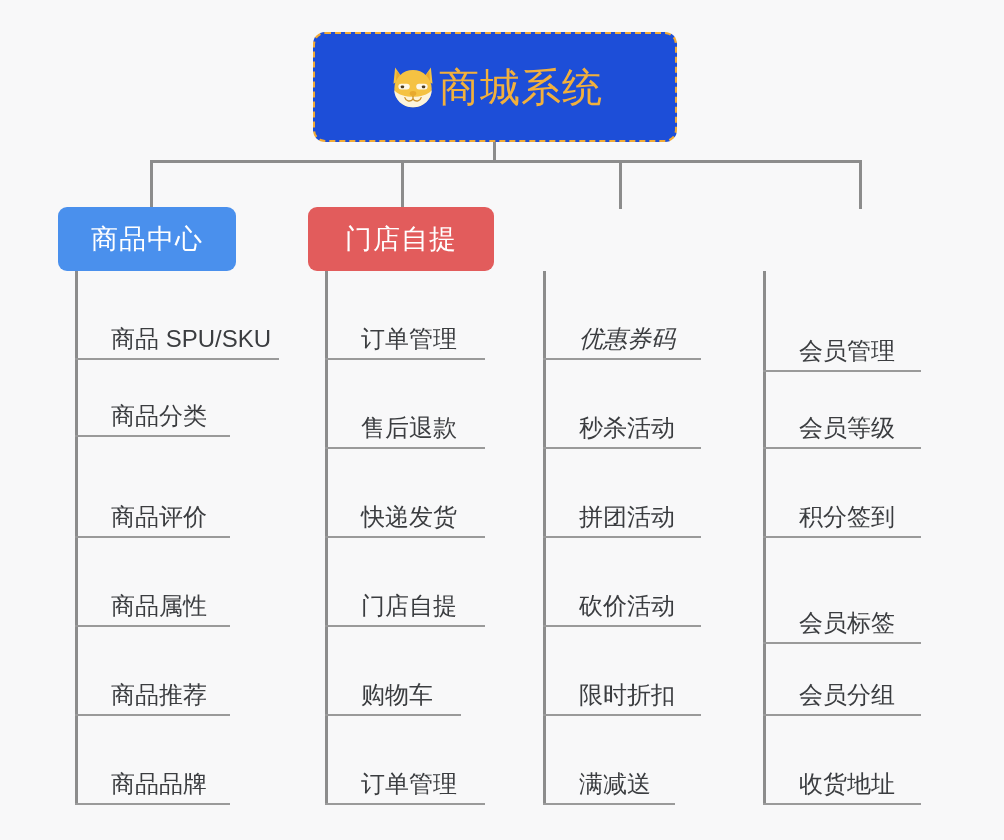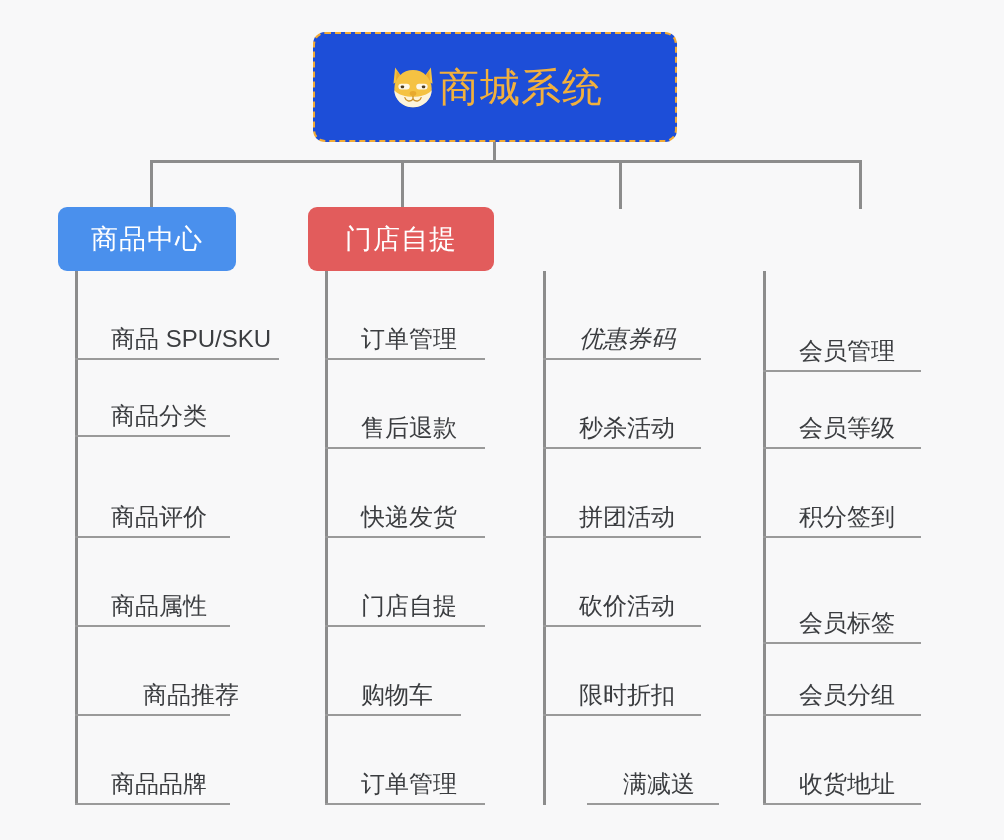--- a/index.html
+++ b/index.html
@@ -152,21 +152,21 @@
       </div>
       <div class="leaf" style="top: 77px; width: 155px;">
         <span class="leaf-label">商品分类</span>
       </div>
       <div class="leaf" style="top: 178px; width: 155px;">
         <span class="leaf-label">商品评价</span>
       </div>
       <div class="leaf" style="top: 267px; width: 155px;">
         <span class="leaf-label">商品属性</span>
       </div>
-      <div class="leaf" style="top: 356px; width: 155px; padding-left: 32px;">
+      <div class="leaf" style="top: 356px; width: 155px;">
         <span class="leaf-label">商品推荐</span>
       </div>
       <div class="leaf" style="top: 445px; width: 155px;">
         <span class="leaf-label">商品品牌</span>
       </div>
     </div>
   <div class="branch" style="left: 325px;">
     <div class="trunk" style="height: 534px;"></div>
   <div class="leaf" style="top: 0px; width: 160px;">
         <span class="leaf-label">订单管理</span>
@@ -197,21 +197,21 @@
       </div>
       <div class="leaf" style="top: 178px; width: 158px;">
         <span class="leaf-label">拼团活动</span>
       </div>
       <div class="leaf" style="top: 267px; width: 158px; align-items: flex-end;">
         <span class="leaf-label">砍价活动</span>
       </div>
       <div class="leaf" style="top: 356px; width: 158px;">
         <span class="leaf-label">限时折扣</span>
       </div>
-      <div class="leaf" style="top: 445px; width: 132px; margin-left: 44px;">
+      <div class="leaf" style="top: 445px; width: 132px;">
         <span class="leaf-label">满减送</span>
       </div>
     </div>
   <div class="branch" style="left: 763px;">
     <div class="trunk" style="height: 534px;"></div>
   <div class="leaf" style="top: 12px; width: 158px;">
         <span class="leaf-label">会员管理</span>
       </div>
       <div class="leaf" style="top: 89px; width: 158px;">
         <span class="leaf-label">会员等级</span>

